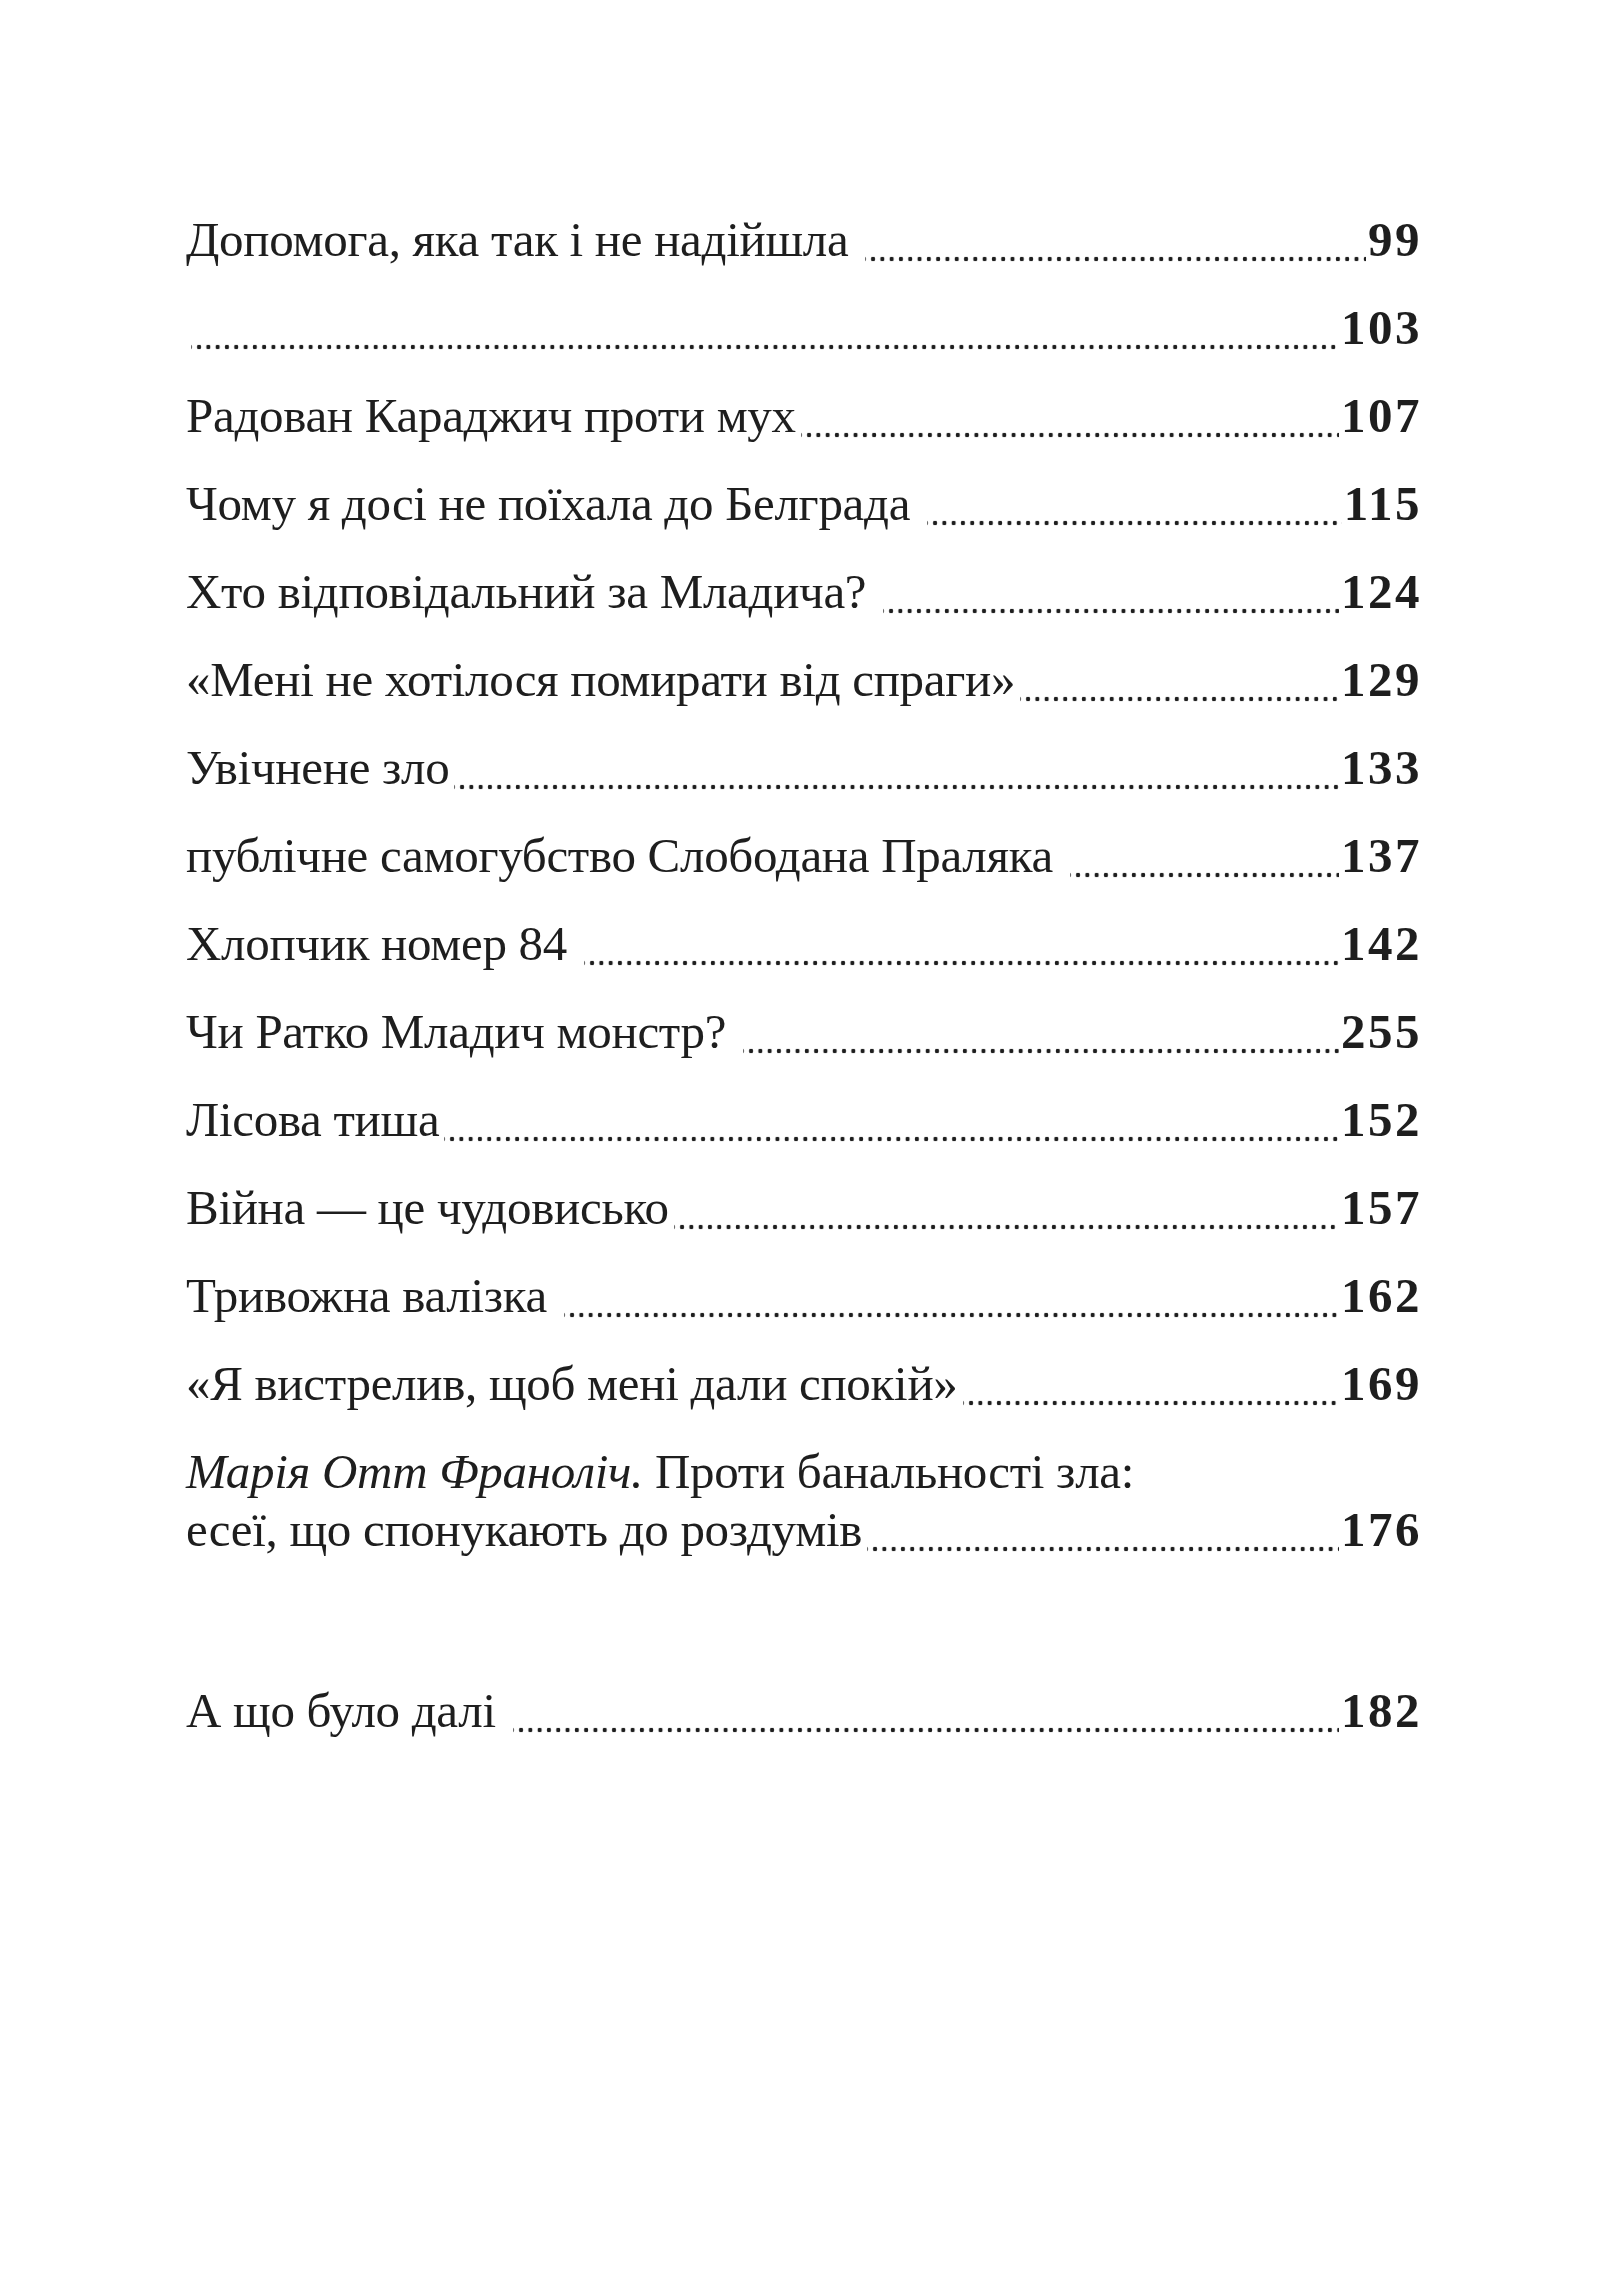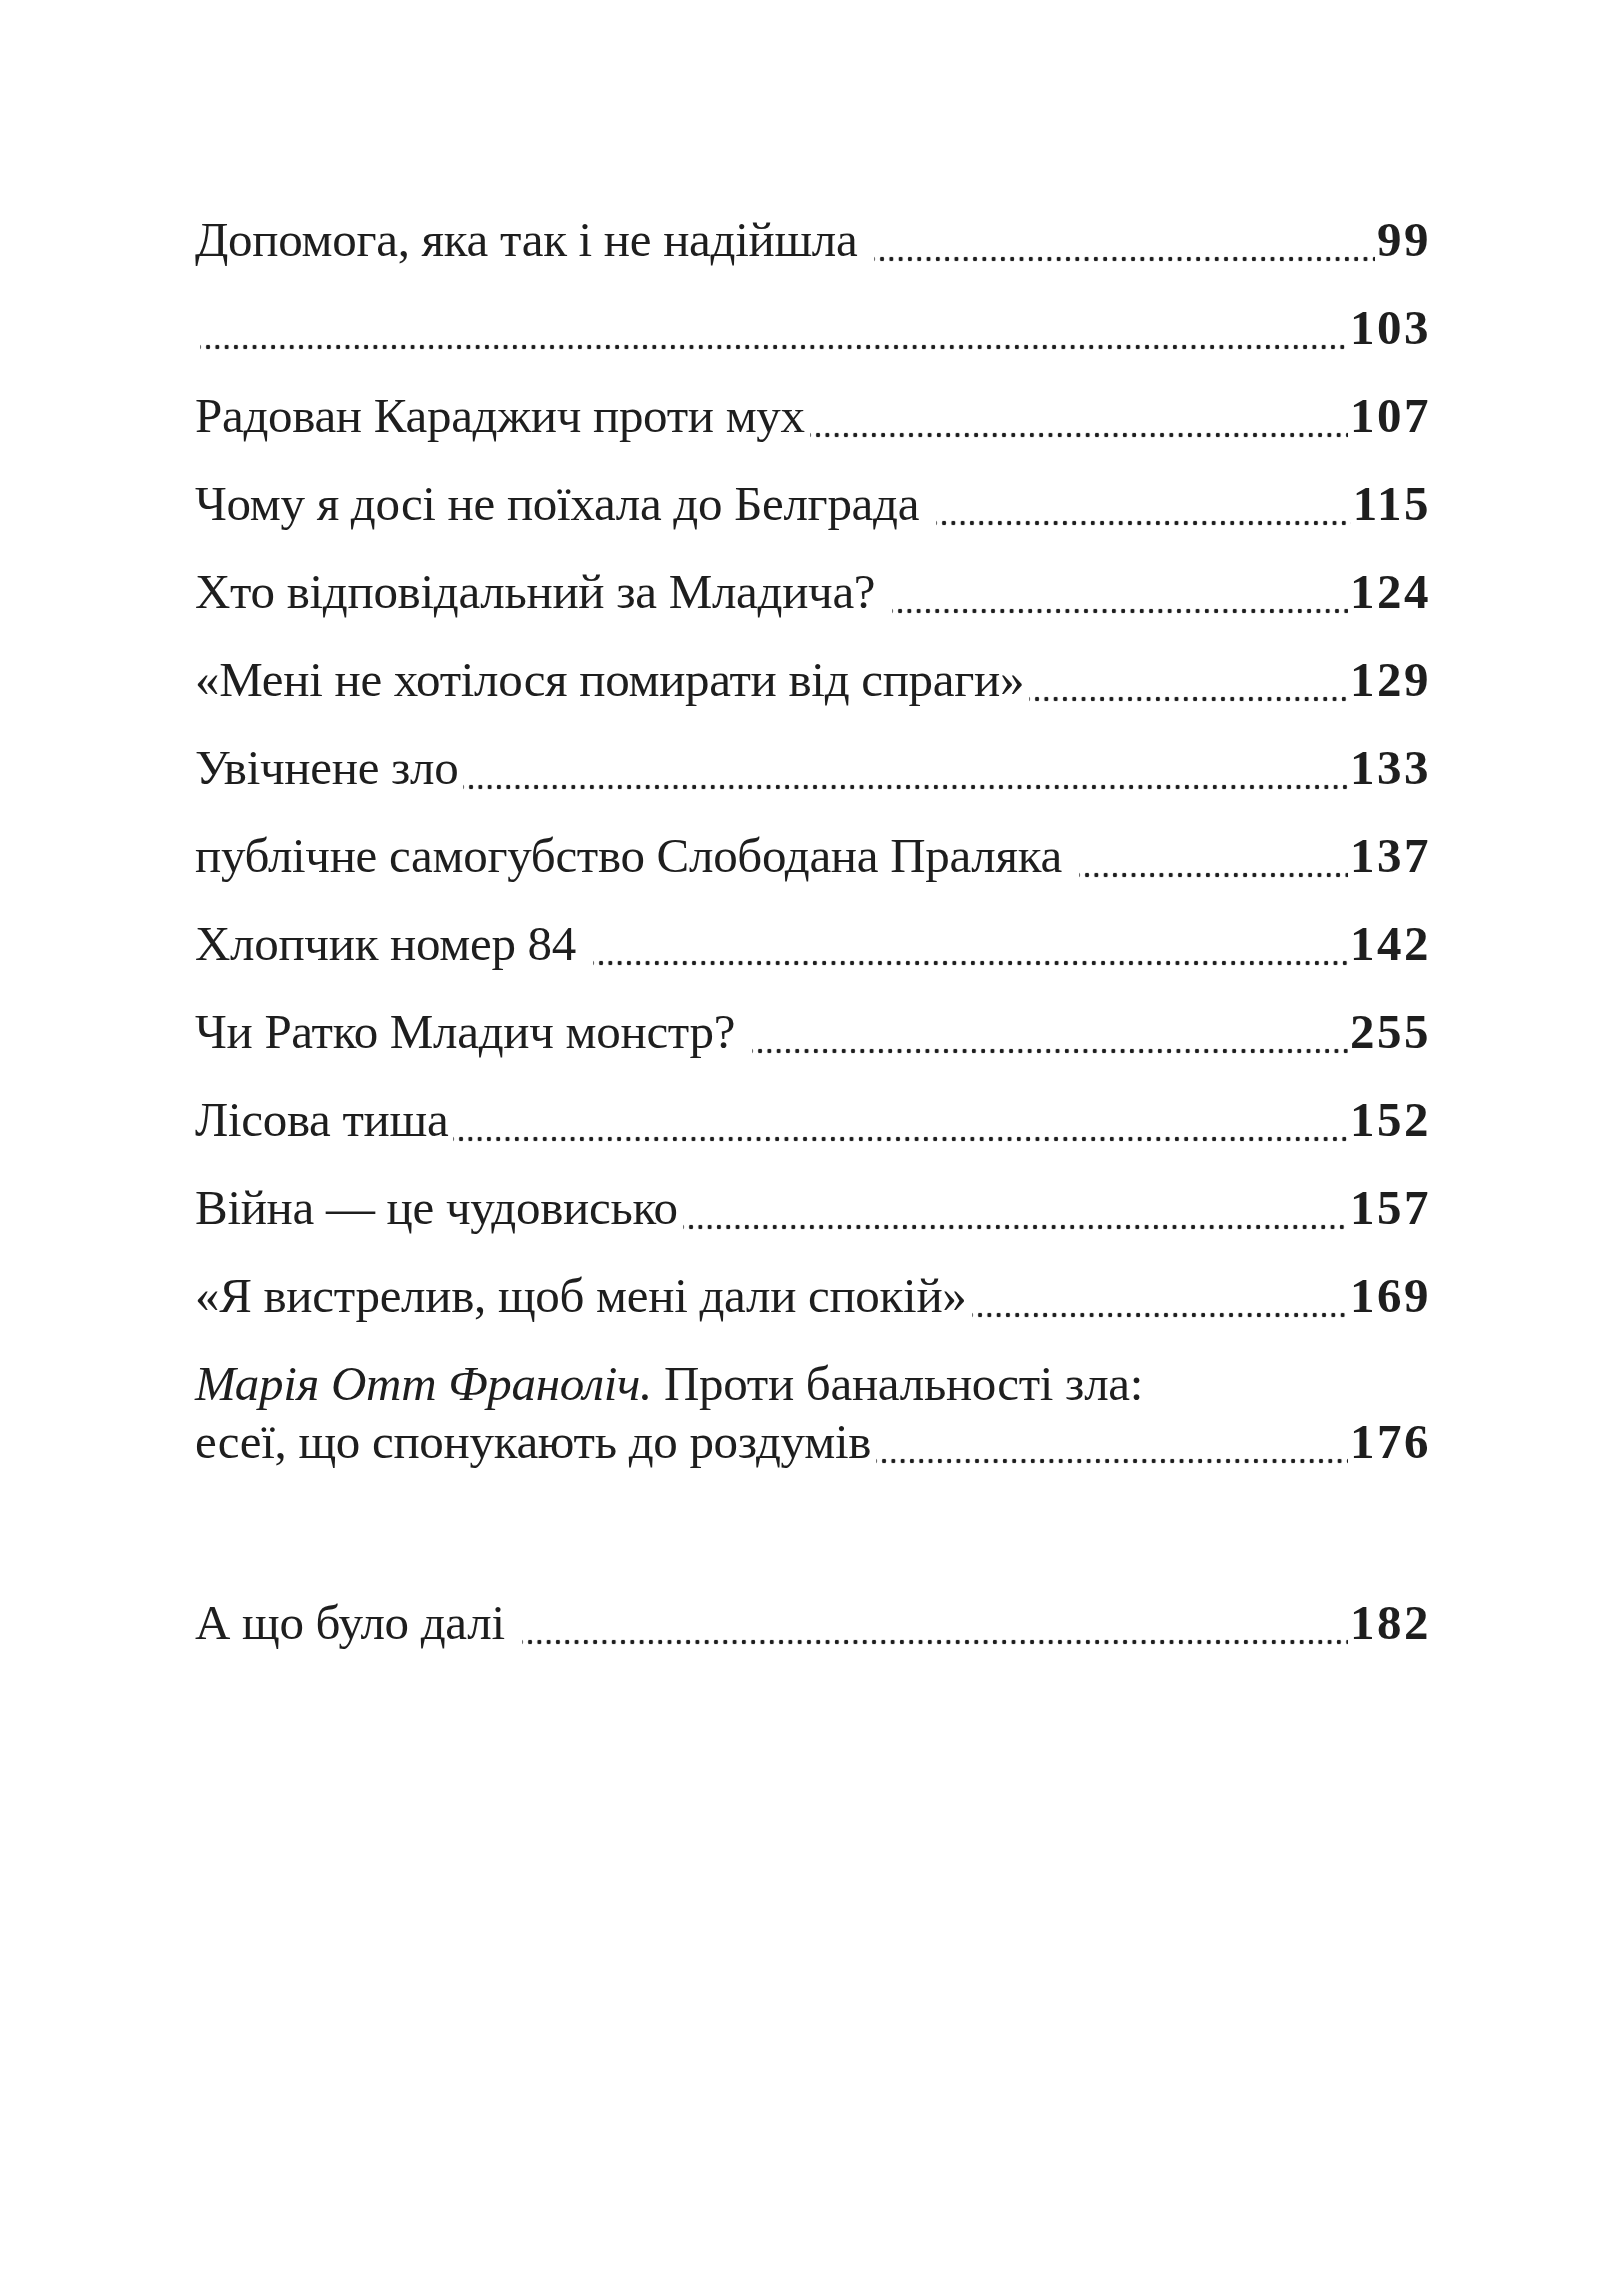--- a/index.html
+++ b/index.html
@@ -10,21 +10,21 @@
     width: 1619px;
     height: 2295px;
     position: relative;
     background: #ffffff;
     font-family: "Liberation Serif", serif;
     color: #1e1e1e;
     overflow: hidden;
   }
   .toc {
     position: absolute;
-    left: 195px;
+    left: 186px;
     top: 211px;
     width: 1236px;
   }
   .toc-entry {
     margin-bottom: 30px;
   }
   .toc-entry.gap-before {
     margin-top: 123px;
     text-align: center;
   }
@@ -93,20 +93,23 @@
     <div class="toc-entry">
       <div class="toc-line"><span class="toc-title"><span>Чи Ратко Младич монстр? </span></span><span class="leader"></span><span class="page-num">255</span></div>
     </div>
     <div class="toc-entry">
       <div class="toc-line"><span class="toc-title"><span>Лісова тиша</span></span><span class="leader"></span><span class="page-num">152</span></div>
     </div>
     <div class="toc-entry">
       <div class="toc-line"><span class="toc-title"><span>Війна — це чудовисько</span></span><span class="leader"></span><span class="page-num">157</span></div>
     </div>
     <div class="toc-entry">
+      <div class="toc-line"><span class="toc-title"><span>Тривожна валізка </span></span><span class="leader"></span><span class="page-num">162</span></div>
+    </div>
+    <div class="toc-entry">
       <div class="toc-line"><span class="toc-title"><span>«Я вистрелив, щоб мені дали спокій»</span></span><span class="leader"></span><span class="page-num">169</span></div>
     </div>
     <div class="toc-entry">
       <div class="toc-line"><span class="toc-title"><span class="italic">Марія Отт Франоліч.</span><span> Проти банальності зла:</span></span></div>
       <div class="toc-line"><span class="toc-title"><span>есеї, що спонукають до роздумів</span></span><span class="leader"></span><span class="page-num">176</span></div>
     </div>
     <div class="toc-entry gap-before">
       <div class="toc-line"><span class="toc-title"><span>А що було далі </span></span><span class="leader"></span><span class="page-num">182</span></div>
     </div>
   </div>

